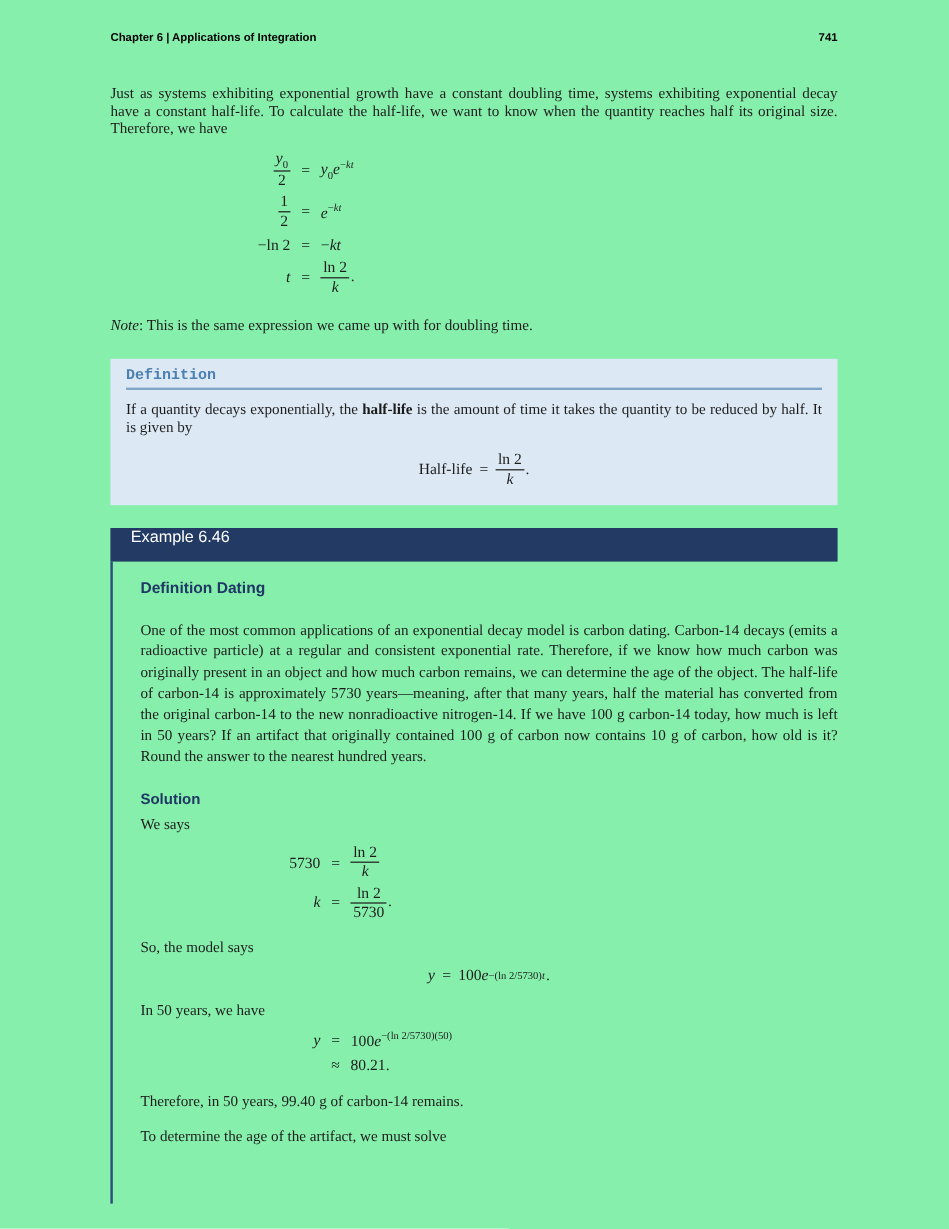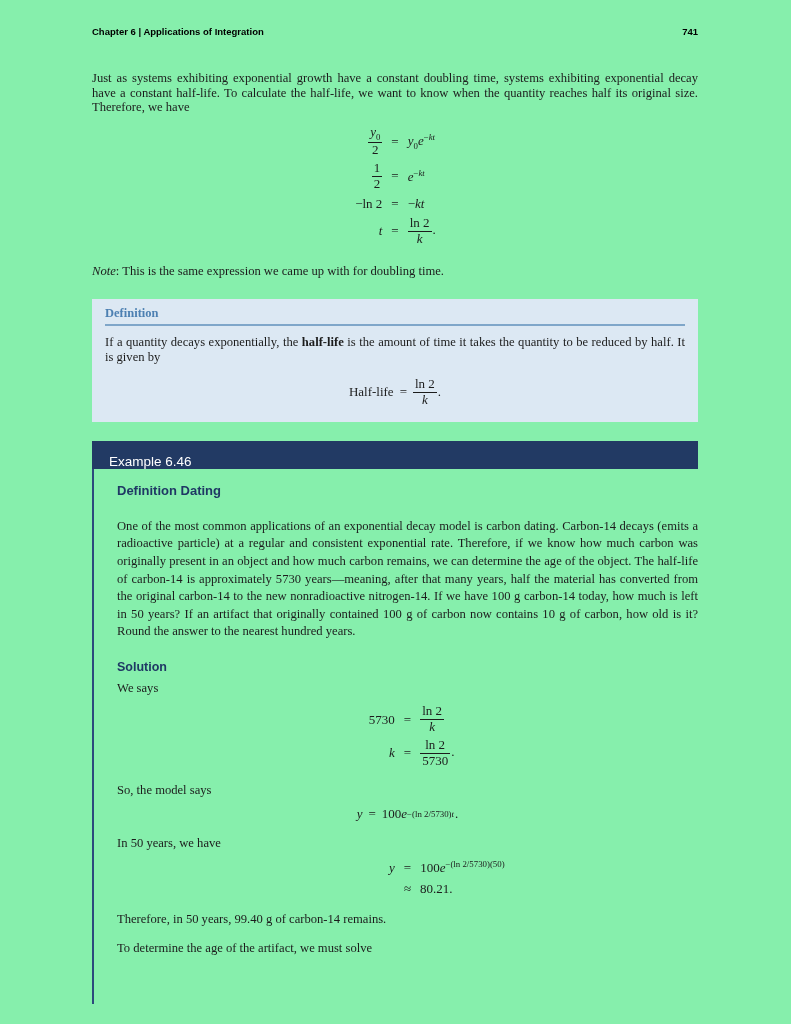--- a/index.html
+++ b/index.html
@@ -17,21 +17,21 @@
     font-family:"Liberation Sans", sans-serif; font-size:9.5px; font-weight:bold; color:#000;
   }
 
   .content { margin:0 93px 0 92px; }
 
   .intro { margin-top:34px; font-size:12.6px; line-height:1.17; text-align:justify; }
 
   
   .eqblock { margin:10px 0 0 0; }
   .eqrow {
-    display:flex; justify-content:center; align-items:center;
+    display:flex; justify-content:flex-start; align-items:center;
     font-size:13px; margin:3px 0; min-height:18px;
   }
   .eqrow .lhs { flex:0 0 150px; text-align:right; }
   .eqrow .rhs { flex:0 0 150px; text-align:left; }
   .eqrow .eqsign { margin:0 9px; }
   .frac { display:inline-flex; flex-direction:column; vertical-align:middle; text-align:center; }
   .frac .fnum { display:block; line-height:1.15; padding:0 2px; }
   .frac .fden { display:block; line-height:1.15; border-top:1px solid #1c1c1c; padding:0 2px; }
   .mi { font-style:italic; font-family:"Liberation Serif", serif; }
   sub { font-size:68%; }
@@ -39,30 +39,30 @@
   .eqcenter { display:flex; justify-content:center; align-items:center; font-size:13px; }
 
   .note { margin-top:17px; font-size:12.6px; }
   .note .ital { font-style:italic;margin-top:17px; }
 
   
   .def-box {
     margin-top:20px; background:#dce8f3; padding:7px 13px 14px 13px;
   }
   .def-title {
-    font-family:Liberation Serif, serif; font-size:12.5px; font-weight:bold; color:#4d80b2;
+    font-family:Liberation Mono, monospace; font-size:12.5px; font-weight:bold; color:#4d80b2;
   }
   .def-rule { border:none; border-top:2px solid #7fa6c9; margin:3px 0 9px 0; }
   .def-text { font-size:12.6px; line-height:1.2; text-align:justify; }
   .def-eq { margin-top:12px; }
 
   
   .example { margin-top:19px; }
   .example-header {
-    background:#223a64; height:28px; display:flex; align-items:flex-end;
+    background:#223a64; height:28px; display:flex; align-items:flex-start;
     padding-left:17px;
     font-family:"Liberation Sans", sans-serif; font-size:13.5px; color:#ffffff;
   }
   .example-body {
     border-left:2px solid #2c4a7c; padding:14px 0 48px 23px;
   }
   .ex-heading {
     font-family:"Liberation Sans", sans-serif; font-size:13px; font-weight:bold; color:#1f3864;
   }
   .ex-text { margin-top:20px; font-size:12.6px; line-height:1.4; text-align:justify; }

